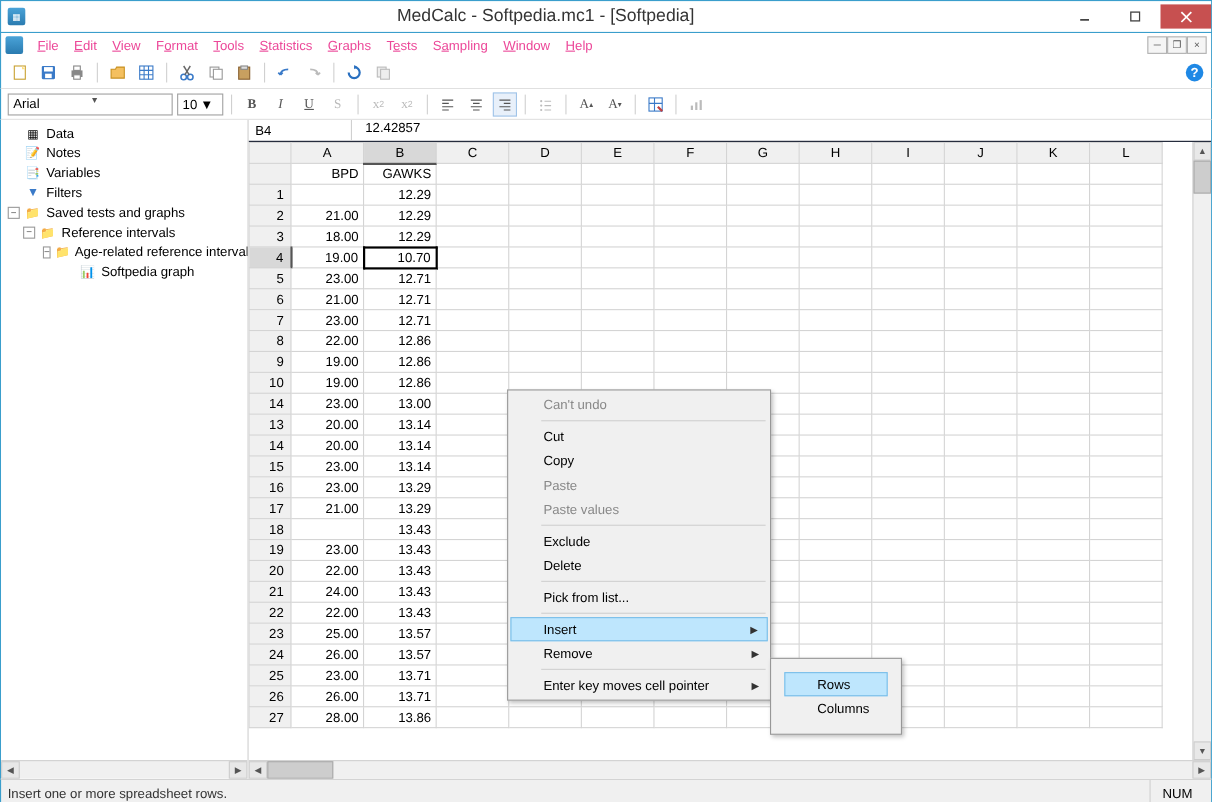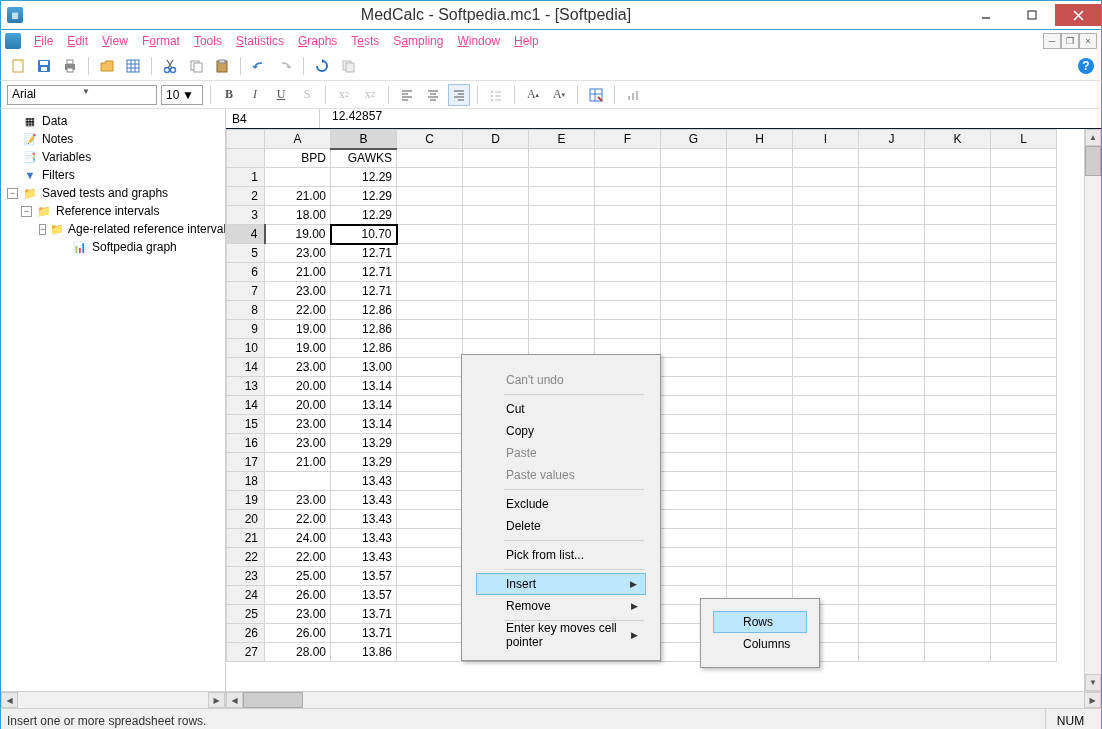--- a/index.html
+++ b/index.html
@@ -75,21 +75,21 @@
 .grid-vscroll{width:17px;background:#f0f0f0;border-left:1px solid #d0d0d0;display:flex;flex-direction:column;}
 .grid-vscroll .arrow{height:17px;background:#e8e8e8;border:1px solid #ccc;display:flex;align-items:center;justify-content:center;font-size:8px;color:#555;}
 .grid-vscroll .thumb{height:30px;background:#cdcdcd;border:1px solid #aaa;margin:0;}
 .grid-vscroll .track{flex:1;}
 .sheet-hscroll { height: 17px; background: #f0f0f0; border-top:1px solid #d0d0d0; display:flex;}
 .sheet-hscroll .arrow{width:17px;background:#e8e8e8;border:1px solid #ccc;display:flex;align-items:center;justify-content:center;font-size:8px;color:#555;}
 .sheet-hscroll .thumb{width:60px;background:#cdcdcd;border:1px solid #aaa;}
 .sheet-hscroll .track{flex:1;}
 
 
-.context-menu { position: absolute; left: 460px; top: 245px; width: 200px; background: #f0f0f0; border: 1px solid #979797; box-shadow: 2px 2px 4px rgba(0,0,0,0.25); padding:14px;}
+.context-menu { position: absolute; left: 460px; top: 245px; width: 240px; background: #f0f0f0; border: 1px solid #979797; box-shadow: 2px 2px 4px rgba(0,0,0,0.25); padding:2px;}
 .context-menu .cm-item { height: 22px; display: flex; align-items: center; padding: 0 28px 0 30px; position:relative;}
 .context-menu .cm-item.disabled { color: #888; }
 .context-menu .cm-item.hover { background: #bee6fd; border:1px solid #78bde8; padding:0 27px 0 29px;}
 .context-menu .cm-sep { height: 1px; background: #d0d0d0; margin: 3px 2px 3px 28px; }
 .context-menu .cm-arrow { position:absolute; right:8px; font-size:9px; color:#333;}
 
 .submenu { position: absolute; left: 699px; top: 489px; width: 120px; background: #f0f0f0; border: 1px solid #979797; box-shadow: 2px 2px 4px rgba(0,0,0,0.25); padding:12px;}
 .submenu .cm-item { height: 22px; display: flex; align-items: center; padding: 0 10px 0 30px;}
 .submenu .cm-item.hover { background: #bee6fd; border:1px solid #78bde8; padding:0 9px 0 29px;}
 

